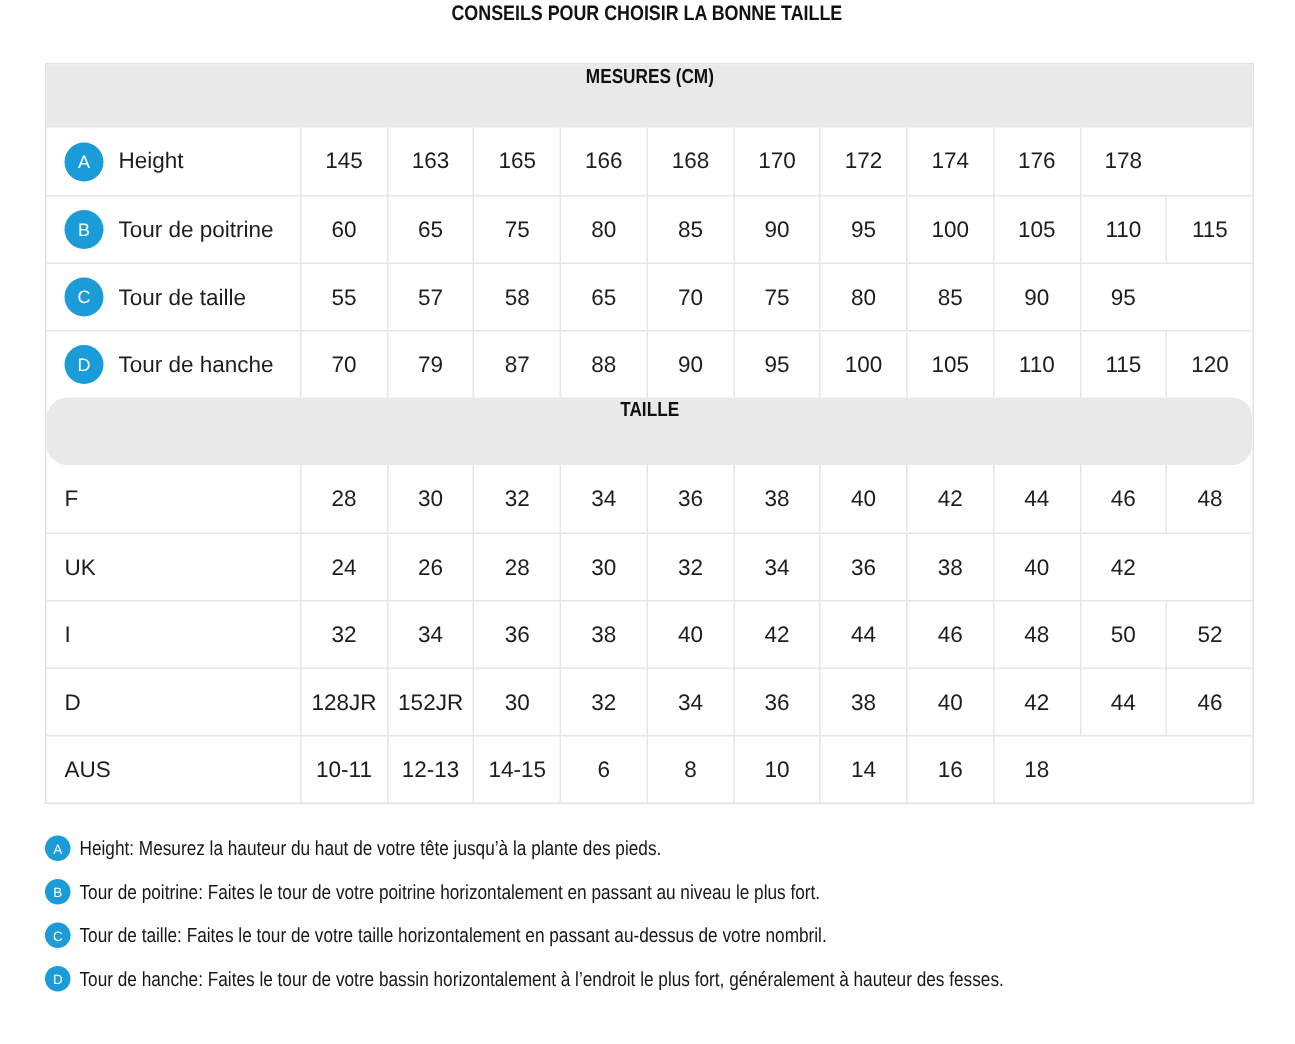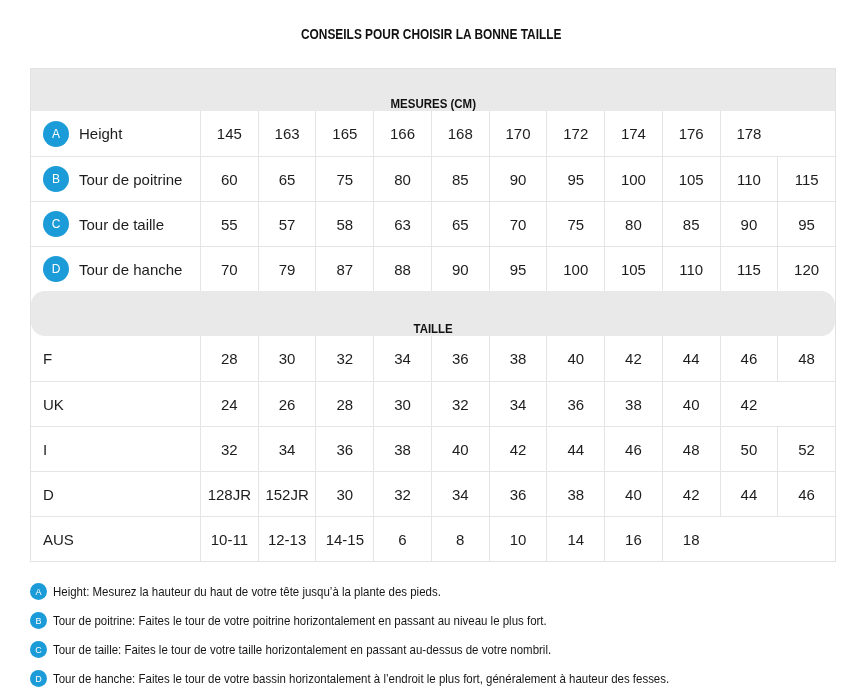--- a/index.html
+++ b/index.html
@@ -2,41 +2,41 @@
 <html><head>
 <meta charset="utf-8">
 <style>
   html,body{margin:0;padding:0;background:#ffffff;}
   body{
     width:863px;height:696px;
     font-family:"Liberation Sans",sans-serif;
     color:#1d1d1d;
     overflow:hidden;
   }
-  .page{padding-top:26px;}
+  .page{}
   .page-title{
     text-align:center;
     font-size:14px;font-weight:700;
     margin:0 0 0 0;
     color:#111;
   }
   .cond{display:inline-block;transform:scaleX(0.85);transform-origin:center center;white-space:nowrap;}
   .cond-left{display:inline-block;transform:scaleX(0.85);transform-origin:left center;white-space:nowrap;}
 
   .size-table{
     width:806px;
     margin:26px 0 0 30px;
     border:1px solid #e2e2e2;
     box-sizing:border-box;
     background:#fff;
   }
   .section-header{
     background:#e9e9e9;
     height:42px;
-    display:flex;align-items:flex-end;justify-content:center;
+    display:flex;align-items:flex-start;justify-content:center;
     font-size:13.5px;font-weight:700;color:#111;
   }
   .row{
     display:grid;
     grid-template-columns:169px repeat(11,1fr);
     height:45px;
     border-top:1px solid #e5e5e5;
     box-sizing:border-box;
   }
   .row:first-child{border-top:none;}
@@ -123,21 +123,20 @@
           <div class="cell value-cell">115</div>
         </div>
         <div class="row">
           <div class="cell label-cell">
             <span class="circle">C</span>
             <span>Tour de taille</span>
           </div>
           <div class="cell value-cell">55</div>
           <div class="cell value-cell">57</div>
           <div class="cell value-cell">58</div>
-          <div class="cell value-cell">63</div>
           <div class="cell value-cell">65</div>
           <div class="cell value-cell">70</div>
           <div class="cell value-cell">75</div>
           <div class="cell value-cell">80</div>
           <div class="cell value-cell">85</div>
           <div class="cell value-cell">90</div>
           <div class="cell value-cell">95</div>
         </div>
         <div class="row">
           <div class="cell label-cell">

